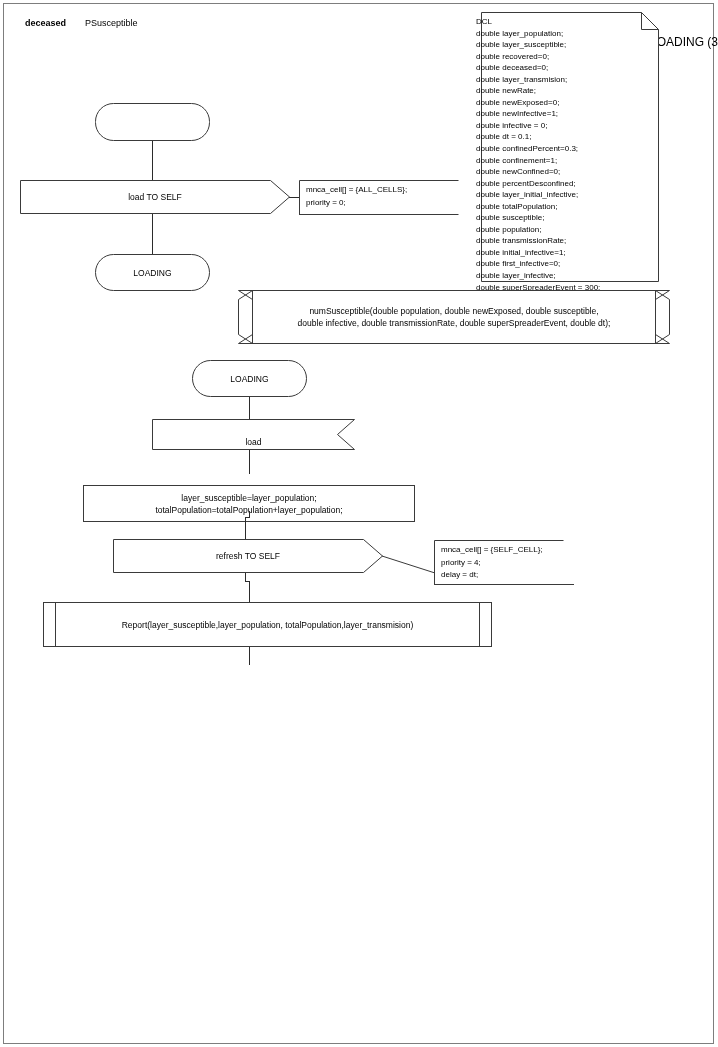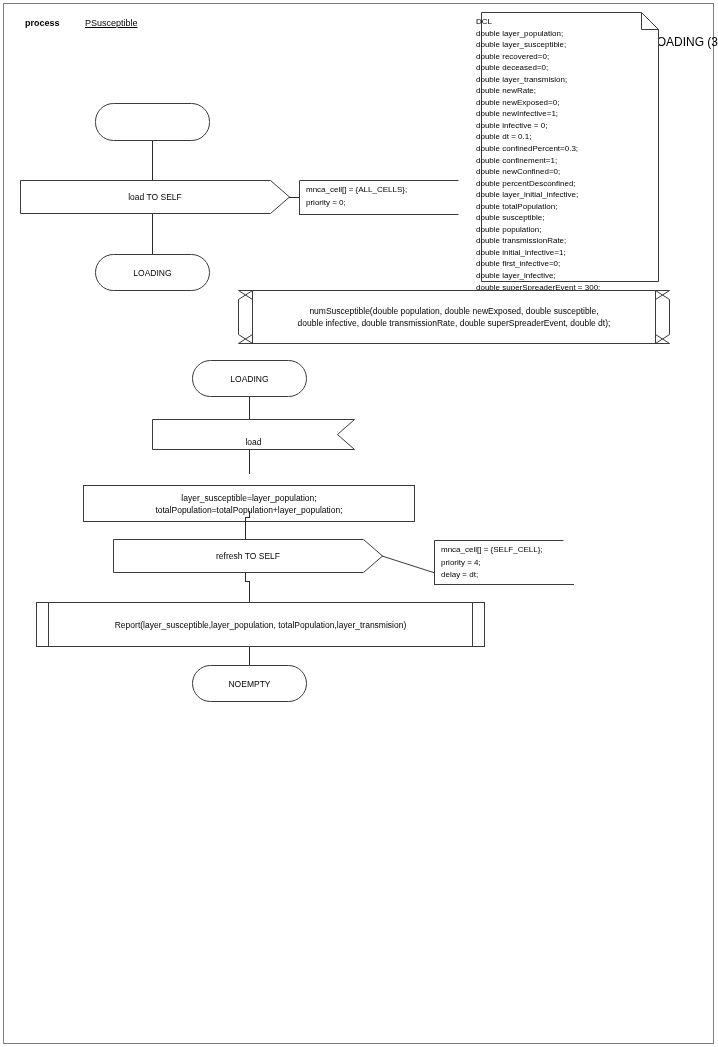--- a/index.html
+++ b/index.html
@@ -28,21 +28,21 @@
     border: 1px solid #7d7d7d;
     box-sizing: border-box;
   }
   .hdr {
     position: absolute;
     font-size: 9px;
     color: #000;
     white-space: nowrap;
   }
   #hdr-kw { left: 25px; top: 18px; font-weight: bold; }
-  #hdr-name { left: 85px; top: 18px; font-weight: normal; text-decoration: underline; }
+  #hdr-name { left: 85px; top: 18px; font-weight: normal; }
 
   
   .node {
     position: absolute;
     box-sizing: border-box;
     text-decoration: underline;
   }
   .node .lbl {
     position: absolute;
     left: 0; right: 0; top: 50%;
@@ -107,21 +107,21 @@
     white-space: pre;
   }
 </style>
 </head>
 <body>
 
 <div id="page">
 
   <div id="frame"></div>
 
-  <div class="hdr" id="hdr-kw">process</div>
+  <div class="hdr" id="hdr-kw">deceased</div>
   <div class="hdr" id="hdr-name">PSusceptible</div>
 
   <div id="dcl-label">LOADING (3)</div>
   <div id="dcl-note">
     <svg width="178" height="270" viewBox="0 0 178 270">
       <path d="M0.5,0.5 L160.5,0.5 L177.5,17.5 L177.5,269.5 L0.5,269.5 Z" fill="#ffffff" stroke="#3a3a3a" stroke-width="1"></path>
       <path d="M160.5,0.5 L160.5,17.5 L177.5,17.5" fill="none" stroke="#3a3a3a" stroke-width="1"></path>
     </svg>
     <div class="txt">DCL
 double layer_population;
@@ -248,31 +248,25 @@
     <div class="ctxt">mnca_cell[] = {SELF_CELL};
 priority = 4;
 delay = dt;</div>
   </div>
   <div class="conn h" style="left:434px; top:584px; width:140px; background:#3a3a3a;"></div>
 
   <div class="conn v" style="left:245px; top:573px; height:8px;"></div>
   <div class="conn h" style="left:245px; top:581px; width:5px;"></div>
   <div class="conn v" style="left:249px; top:581px; height:21px;"></div>
 
-  <div class="node" id="n-report" style="left:36px; top:602px; width:449px; height:45px;border-radius:6px;">
+  <div class="node" id="n-report" style="left:43px; top:602px; width:449px; height:45px;border-radius:6px;">
     <svg width="449" height="45" viewBox="0 0 449 45">
       <rect x="0.5" y="0.5" width="448" height="44" fill="#ffffff" stroke="#3a3a3a" stroke-width="1"></rect>
       <line x1="12.5" y1="0.5" x2="12.5" y2="44.5" stroke="#3a3a3a" stroke-width="1"></line>
       <line x1="436.5" y1="0.5" x2="436.5" y2="44.5" stroke="#3a3a3a" stroke-width="1"></line>
     </svg>
     <div class="lbl">Report(layer_susceptible,layer_population, totalPopulation,layer_transmision)</div>
   </div>
 
   <div class="conn v" style="left:249px; top:647px; height:18px;"></div>
 
-  <div class="node" id="n-noempty" style="left:192px; top:665px; width:115px; height:37px;">
-    <svg width="115" height="37" viewBox="0 0 115 37">
-      <rect x="0.5" y="0.5" width="114" height="36" rx="18" ry="18" fill="#ffffff" stroke="#3a3a3a" stroke-width="1"></rect>
-    </svg>
-    <div class="lbl">NOEMPTY</div>
-  </div>
 
 </div>
 
 </body></html>

